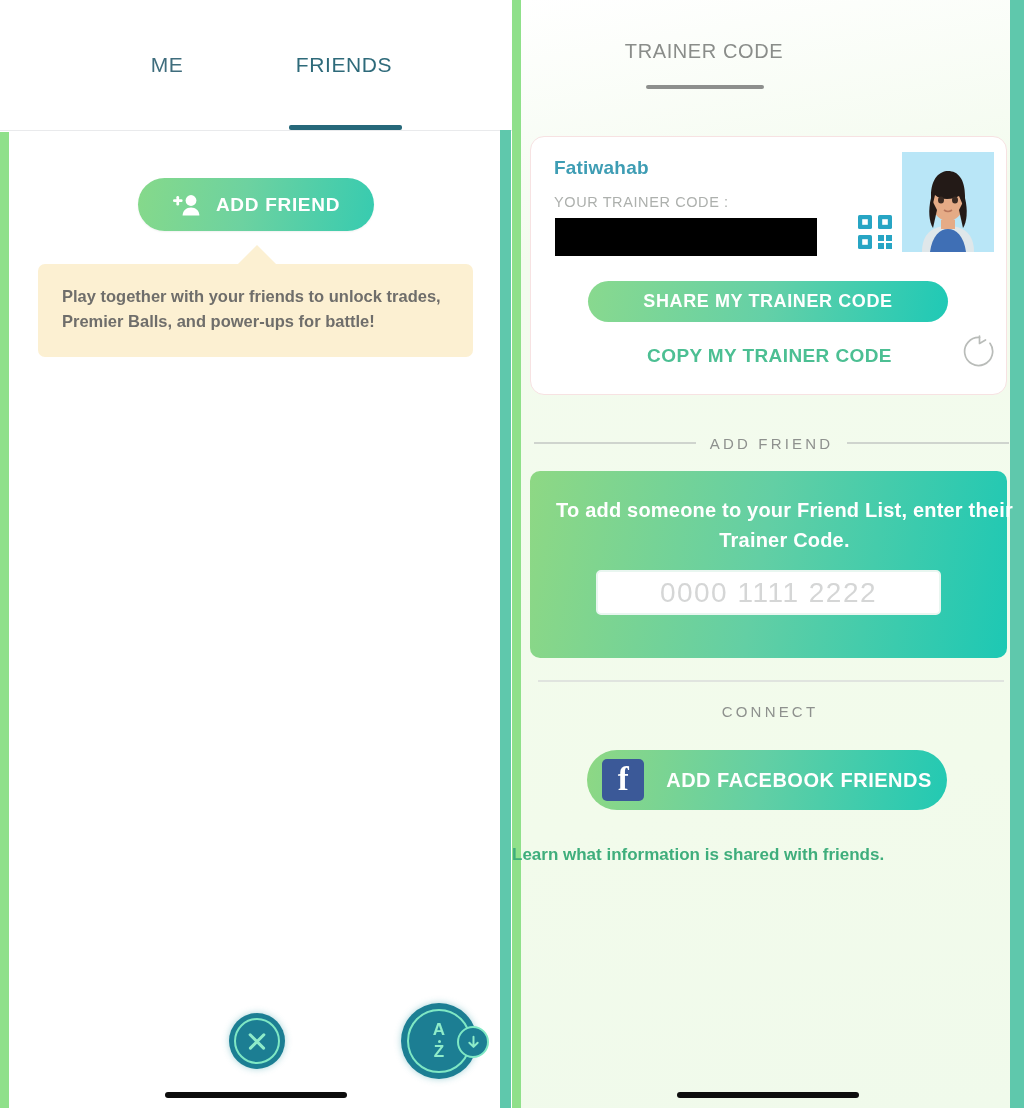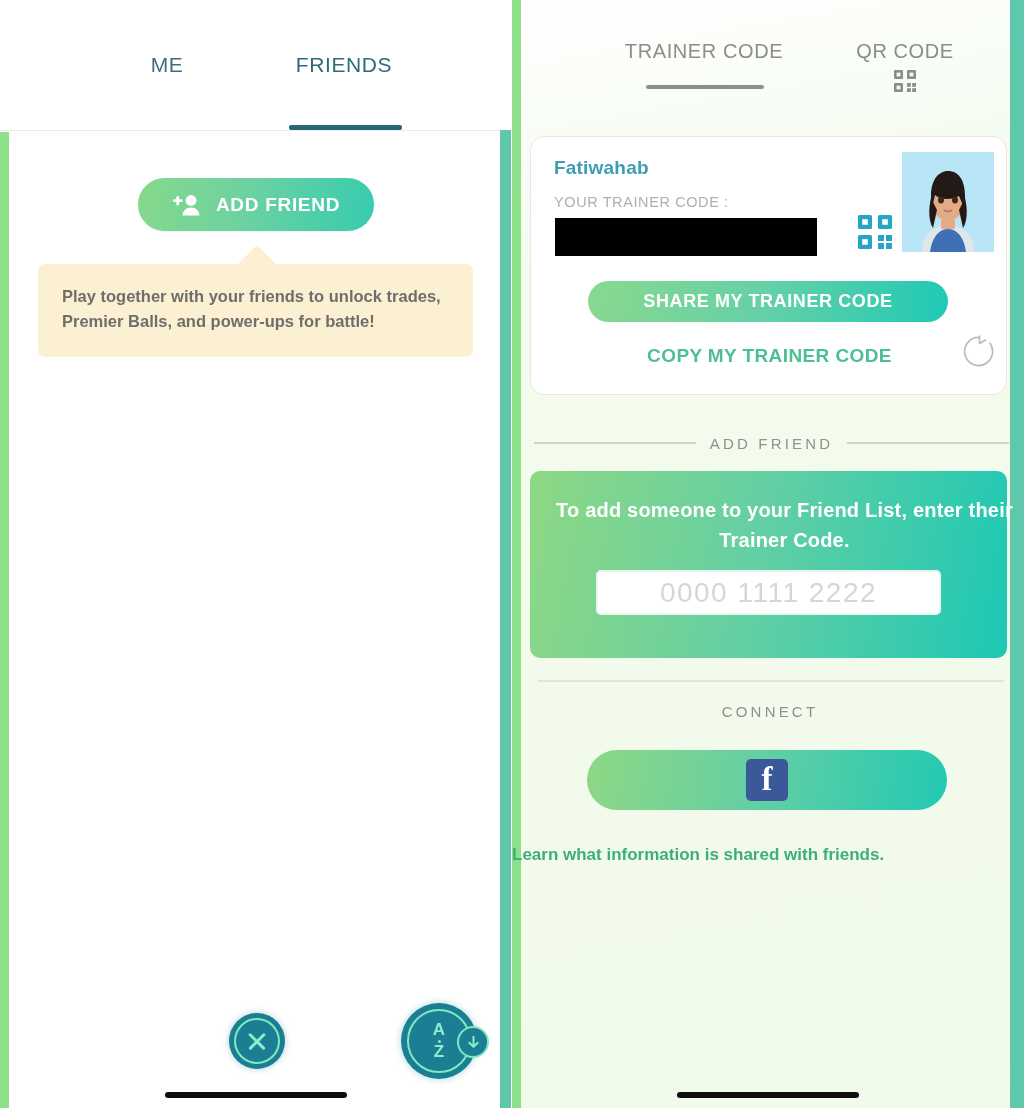--- a/index.html
+++ b/index.html
@@ -323,37 +323,20 @@
     <div class="home-indicator hi-left"></div>
   </div>
 
   <div class="right-panel">
     <div class="r-left-strip"></div>
     <div class="r-right-strip"></div>
 
     <div class="r-tabbar">
       <div class="r-tab trainer">
         <span>TRAINER CODE</span>
-      </div>
-      <div class="r-tab qr">
-        <span>QR CODE</span>
-        <span class="qr-sub">
-          <svg viewBox="0 0 22 22" width="22" height="22">
-            <rect x="0" y="0" width="9" height="9" rx="1" fill="#8a8d8a"></rect>
-            <rect x="2.6" y="2.6" width="3.8" height="3.8" fill="#f4faf0"></rect>
-            <rect x="13" y="0" width="9" height="9" rx="1" fill="#8a8d8a"></rect>
-            <rect x="15.6" y="2.6" width="3.8" height="3.8" fill="#f4faf0"></rect>
-            <rect x="0" y="13" width="9" height="9" rx="1" fill="#8a8d8a"></rect>
-            <rect x="2.6" y="15.6" width="3.8" height="3.8" fill="#f4faf0"></rect>
-            <rect x="13" y="13" width="3.8" height="3.8" fill="#8a8d8a"></rect>
-            <rect x="18.2" y="13" width="3.8" height="3.8" fill="#8a8d8a"></rect>
-            <rect x="13" y="18.2" width="3.8" height="3.8" fill="#8a8d8a"></rect>
-            <rect x="18.2" y="18.2" width="3.8" height="3.8" fill="#8a8d8a"></rect>
-          </svg>
-        </span>
       </div>
     </div>
 
     <div class="trainer-card">
       <div class="tc-name">Fatiwahab</div>
       <div class="tc-label">YOUR TRAINER CODE :</div>
       <div class="tc-code-bar"></div>
 
       <div class="tc-qr">
         <svg viewBox="0 0 34 34" width="34" height="34">
@@ -413,20 +396,21 @@
       <div class="afb-input">
         <span>0000 1111 2222</span>
       </div>
     </div>
 
     <div class="connect-line"></div>
     <div class="connect-title">CONNECT</div>
 
     <div class="fb-btn">
       <span class="fb-sq">f</span>
+      <span class="fb-label">ADD FACEBOOK FRIENDS</span>
     </div>
 
     <div class="learn-link">Learn what information is shared with friends.</div>
 
     <div class="home-indicator" style="left:165px; top:1092px;"></div>
   </div>
 
 </div>
 
 </body></html>

